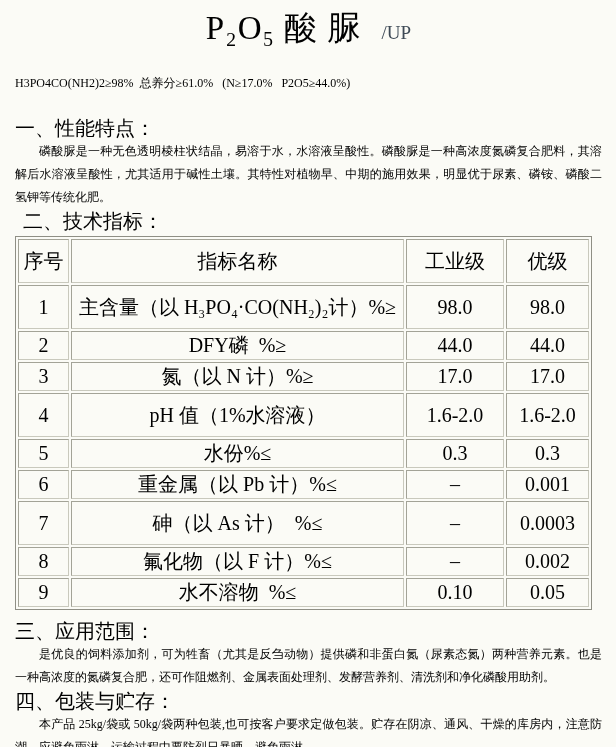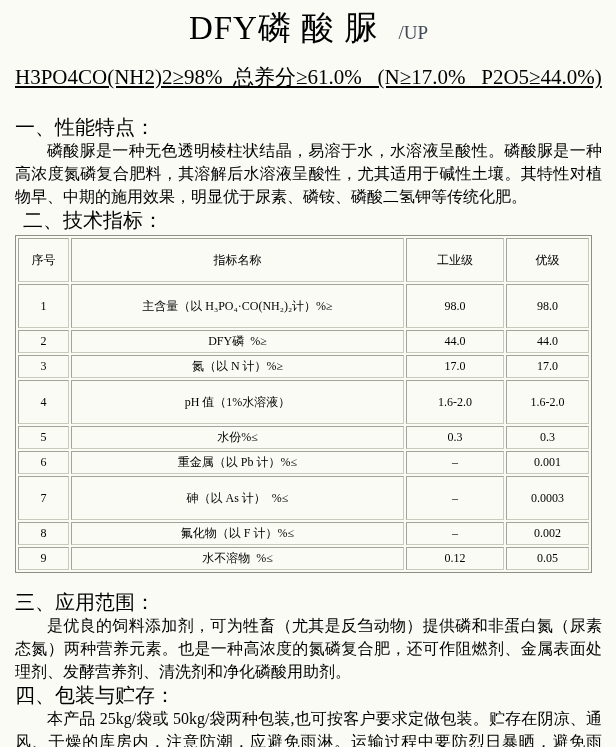--- a/index.html
+++ b/index.html
@@ -23,48 +23,47 @@
     letter-spacing:1px;
     white-space:nowrap;
   }
   .title-suffix {
     font-size:19px;
     letter-spacing:0;
     color:#3e4a56;
     margin-left:20px;
   }
   .formula {
-    margin-top:12px;
-    font-size:21px;
+    margin-top:24px;
+    font-size:12px;
     white-space:pre-wrap;
-    text-decoration:underline;
   }
   .heading {
     font-size:20px;
     line-height:23px;
     margin:0;
   }
   .heading-1 { margin-top:25px; }
   .heading-2 { margin-top:1px;margin-left:8px; }
-  .heading-3 { margin-top:18px; }
+  .heading-3 { margin-top:10px; }
   .heading-4 { margin-top:1px; }
   .para {
-    font-size:16px;
+    font-size:12px;
     line-height:23px;
     margin:0;
     text-indent:2em;
     text-align:justify;
   }
   .spec-table {
     width:553px;
     margin:3px 0 5px 0;
     border:1px solid #8f8f85;
     border-spacing:2px;
     border-collapse:separate;
-    font-size:12px;
+    font-size:20px;
     table-layout:fixed;
   }
   .spec-table th, .spec-table td {
     border:1px solid #a3a397;
     border-right-color:#c9c9bd;
     border-bottom-color:#c9c9bd;
     font-weight:normal;
     text-align:center;
     vertical-align:middle;
     padding:0 2px;
@@ -77,21 +76,21 @@
   .col-pre  { width:77px; }
   .spec-table thead th { height:42px; }
   tr.row-tall  td { height:42px; }
   tr.row-short td { height:21px; }
 </style>
 </head>
 <body>
 
 <div class="page">
 
-  <h1 class="title"><span>DFY磷 酸 脲</span><span class="title-suffix">/UP</span></h1>
+  <h1 class="title"><span>P₂O₅ 酸 脲</span><span class="title-suffix">/UP</span></h1>
 
   <div class="formula">H3PO4CO(NH2)2≥98%  总养分≥61.0%   (N≥17.0%   P2O5≥44.0%)</div>
 
   <div class="heading heading-1">一、性能特点：</div>
   <p class="para">磷酸脲是一种无色透明棱柱状结晶，易溶于水，水溶液呈酸性。磷酸脲是一种高浓度氮磷复合肥料，其溶解后水溶液呈酸性，尤其适用于碱性土壤。其特性对植物早、中期的施用效果，明显优于尿素、磷铵、磷酸二氢钾等传统化肥。</p>
 
   <div class="heading heading-2">二、技术指标：</div>
 
   <table class="spec-table">
     <thead>
@@ -147,21 +146,21 @@
       </tr>
       <tr class="row-short">
         <td>8</td>
         <td>氟化物（以 F 计）%≤</td>
         <td>–</td>
         <td>0.002</td>
       </tr>
       <tr class="row-short">
         <td>9</td>
         <td>水不溶物  %≤</td>
-        <td>0.12</td>
+        <td>0.10</td>
         <td>0.05</td>
       </tr>
     </tbody>
   </table>
 
   <div class="heading heading-3">三、应用范围：</div>
   <p class="para">是优良的饲料添加剂，可为牲畜（尤其是反刍动物）提供磷和非蛋白氮（尿素态氮）两种营养元素。也是一种高浓度的氮磷复合肥，还可作阻燃剂、金属表面处理剂、发酵营养剂、清洗剂和净化磷酸用助剂。</p>
 
   <div class="heading heading-4">四、包装与贮存：</div>
   <p class="para">本产品 25kg/袋或 50kg/袋两种包装,也可按客户要求定做包装。贮存在阴凉、通风、干燥的库房内，注意防潮，应避免雨淋。运输过程中要防烈日暴晒，避免雨淋。</p>

